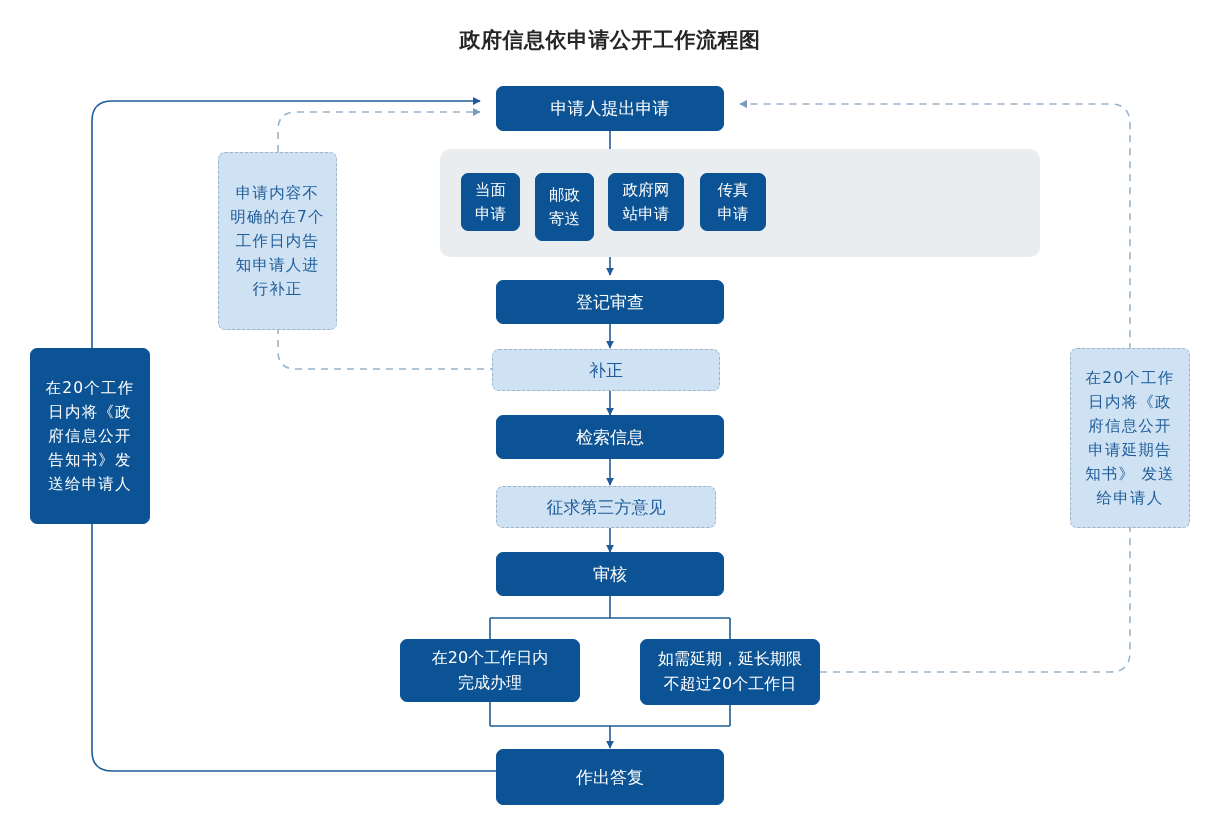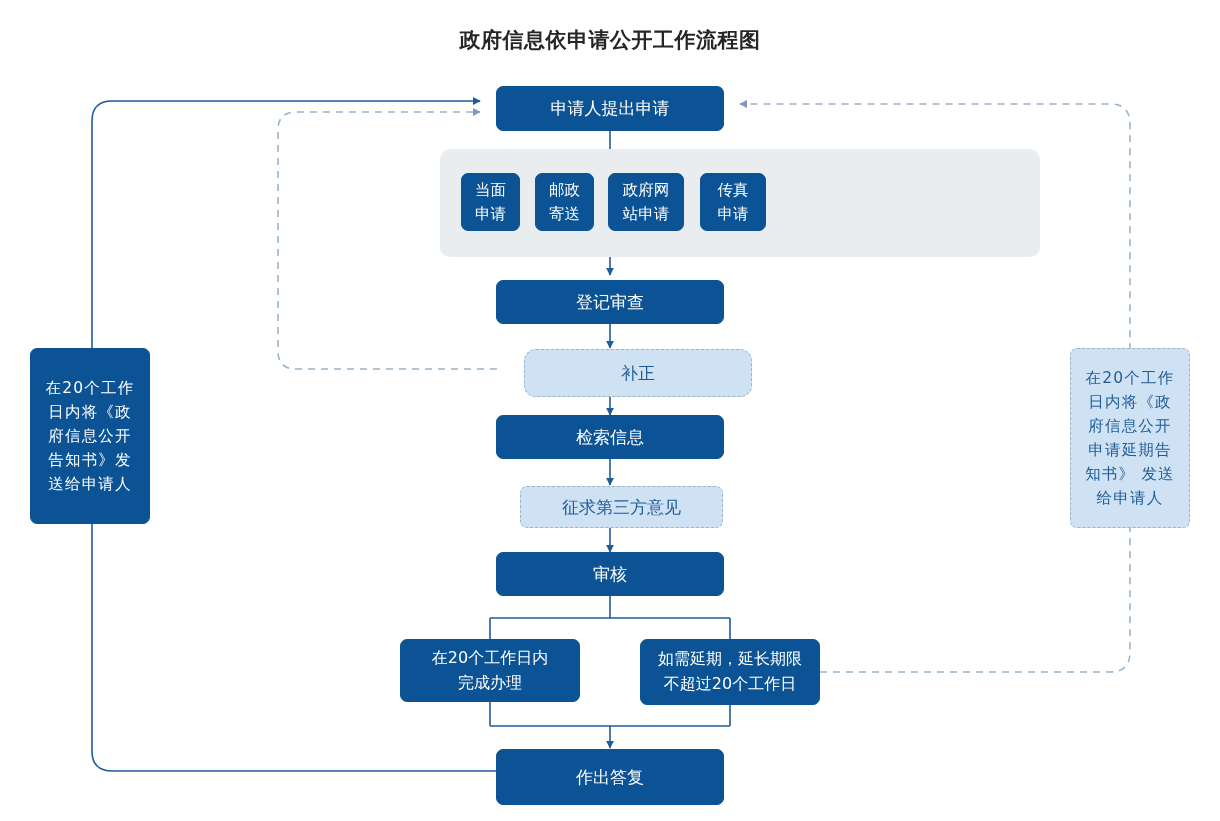--- a/index.html
+++ b/index.html
@@ -136,46 +136,51 @@
       <path d="M 820 672 L 1110 672 Q 1130 672 1130 652 L 1130 124 Q 1130 104 1110 104 L 740 104" marker-end="url(#arrowDash)"></path>
     </g>
   </svg>
 
   <div class="panel" style="left:440px; top:149px; width:600px; height:108px;"></div>
 
   <div class="node solid t17" style="left:496px; top:86px; width:228px; height:45px;">申请人提出申请</div>
 
   <div class="node solid t15" style="left:461px; top:173px; width:59px; height:58px;">当面
 申请</div>
-  <div class="node solid t15" style="left:535px; top:173px; width:59px; height:58px;">邮政
+  <div class="node solid t15" style="left:535px; top:173px; width:59px; height:68px;">邮政
 寄送</div>
   <div class="node solid t15" style="left:608px; top:173px; width:76px; height:58px;">政府网
 站申请</div>
   <div class="node solid t15" style="left:700px; top:173px; width:66px; height:58px;">传真
 申请</div>
 
 
   <div class="node solid t17" style="left:496px; top:280px; width:228px; height:44px;">登记审查</div>
 
-  <div class="node light t17" style="left:524px; top:349px; width:228px; height:48px;border-radius:12px;">补正</div>
+  <div class="node light t17" style="left:492px; top:349px; width:228px; height:42px;">补正</div>
 
   <div class="node solid t17" style="left:496px; top:415px; width:228px; height:44px;">检索信息</div>
 
-  <div class="node light t17" style="left:520px; top:486px; width:203px; height:42px;">征求第三方意见</div>
+  <div class="node light t17" style="left:496px; top:486px; width:220px; height:42px;">征求第三方意见</div>
 
   <div class="node solid t17" style="left:496px; top:552px; width:228px; height:44px;">审核</div>
 
   <div class="node solid t16" style="left:400px; top:639px; width:180px; height:63px;">在20个工作日内
 完成办理</div>
 
   <div class="node solid t16" style="left:640px; top:639px; width:180px; height:66px;">如需延期，延长期限
 不超过20个工作日</div>
 
   <div class="node solid t17" style="left:496px; top:749px; width:228px; height:56px;">作出答复</div>
 
+  <div class="node light t15 tracked" style="left:218px; top:152px; width:119px; height:178px;">申请内容不
+明确的在7个
+工作日内告
+知申请人进
+行补正</div>
 
   <div class="node solid t15 tracked" style="left:30px; top:348px; width:120px; height:176px;">在20个工作
 日内将《政
 府信息公开
 告知书》发
 送给申请人</div>
 
   <div class="node light t15 tracked" style="left:1070px; top:348px; width:120px; height:180px;">在20个工作
 日内将《政
 府信息公开

